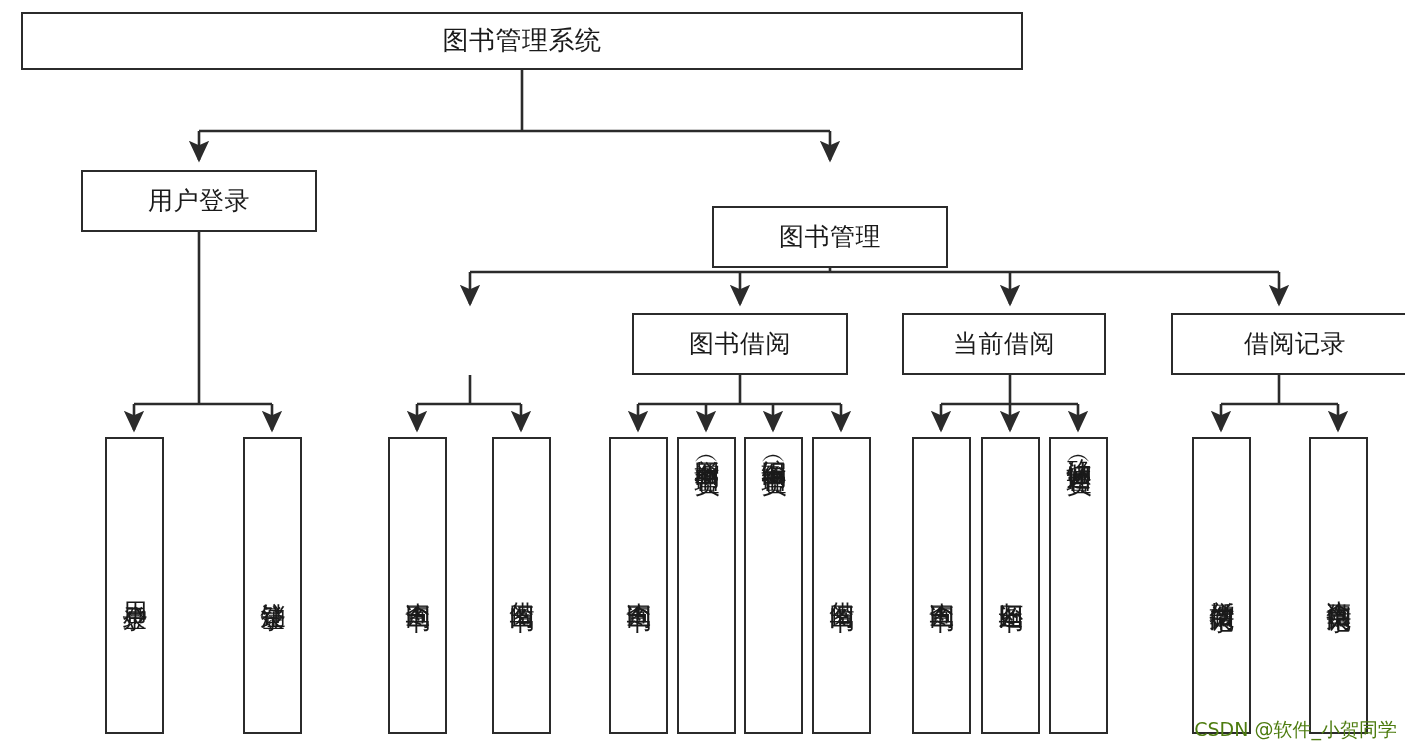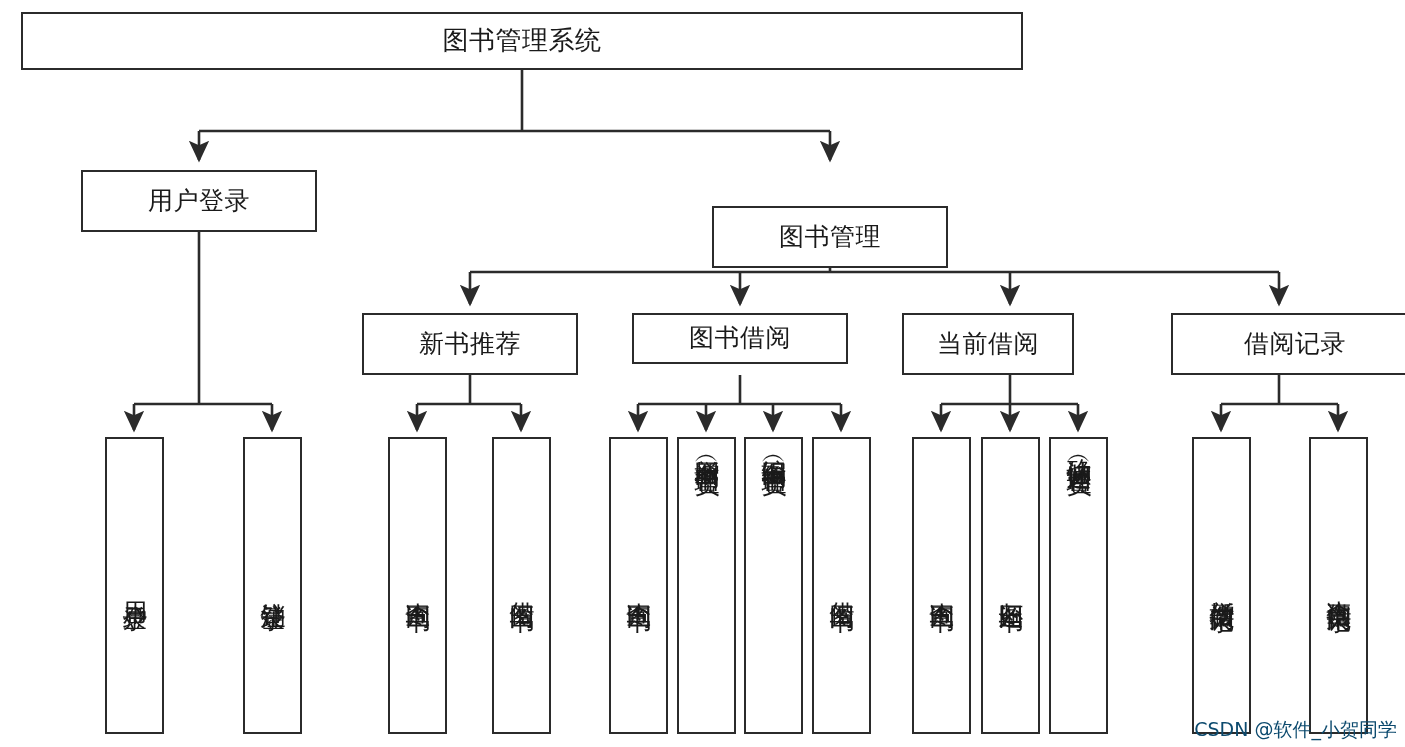--- a/index.html
+++ b/index.html
@@ -68,21 +68,21 @@
     align-items: center;
   }
   .v-node.top-text {
     align-items: flex-start;
   }
   .watermark {
     position: absolute;
     right: 8px;
     bottom: 4px;
     font-size: 19px;
-    color: #0c4a6e;
+    color: #4d7c0f;
     z-index: 3;
     white-space: nowrap;
     font-family: "DejaVu Sans", "Liberation Sans", sans-serif;
   }
 </style>
 </head>
 <body>
 
 <div id="canvas">
 
@@ -140,27 +140,24 @@
     <span class="node-label">图书管理系统</span>
   </div>
 
   <div class="node h-node" style="left:81px; top:170px; width:236px; height:62px;">
     <span class="node-label">用户登录</span>
   </div>
   <div class="node h-node" style="left:712px; top:170px; width:236px; height:62px;margin-top:36px;">
     <span class="node-label">图书管理</span>
   </div>
 
-  <div class="node h-node" style="left:362px; top:313px; width:216px; height:62px;">
-    <span class="node-label">新书推荐</span>
-  </div>
-  <div class="node h-node" style="left:632px; top:313px; width:216px; height:51px;">
+  <div class="node h-node" style="left:632px; top:313px; width:216px; height:62px;">
     <span class="node-label">图书借阅</span>
   </div>
-  <div class="node h-node" style="left:902px; top:313px; width:172px; height:62px;">
+  <div class="node h-node" style="left:902px; top:313px; width:204px; height:62px;">
     <span class="node-label">当前借阅</span>
   </div>
   <div class="node h-node" style="left:1171px; top:313px; width:248px; height:62px;">
     <span class="node-label">借阅记录</span>
   </div>
 
   <div class="node v-node center-text" style="left:105px; top:437px; width:59px; height:297px;">
     <span class="node-label">用户登录</span>
   </div>
   <div class="node v-node center-text" style="left:243px; top:437px; width:59px; height:297px;">

